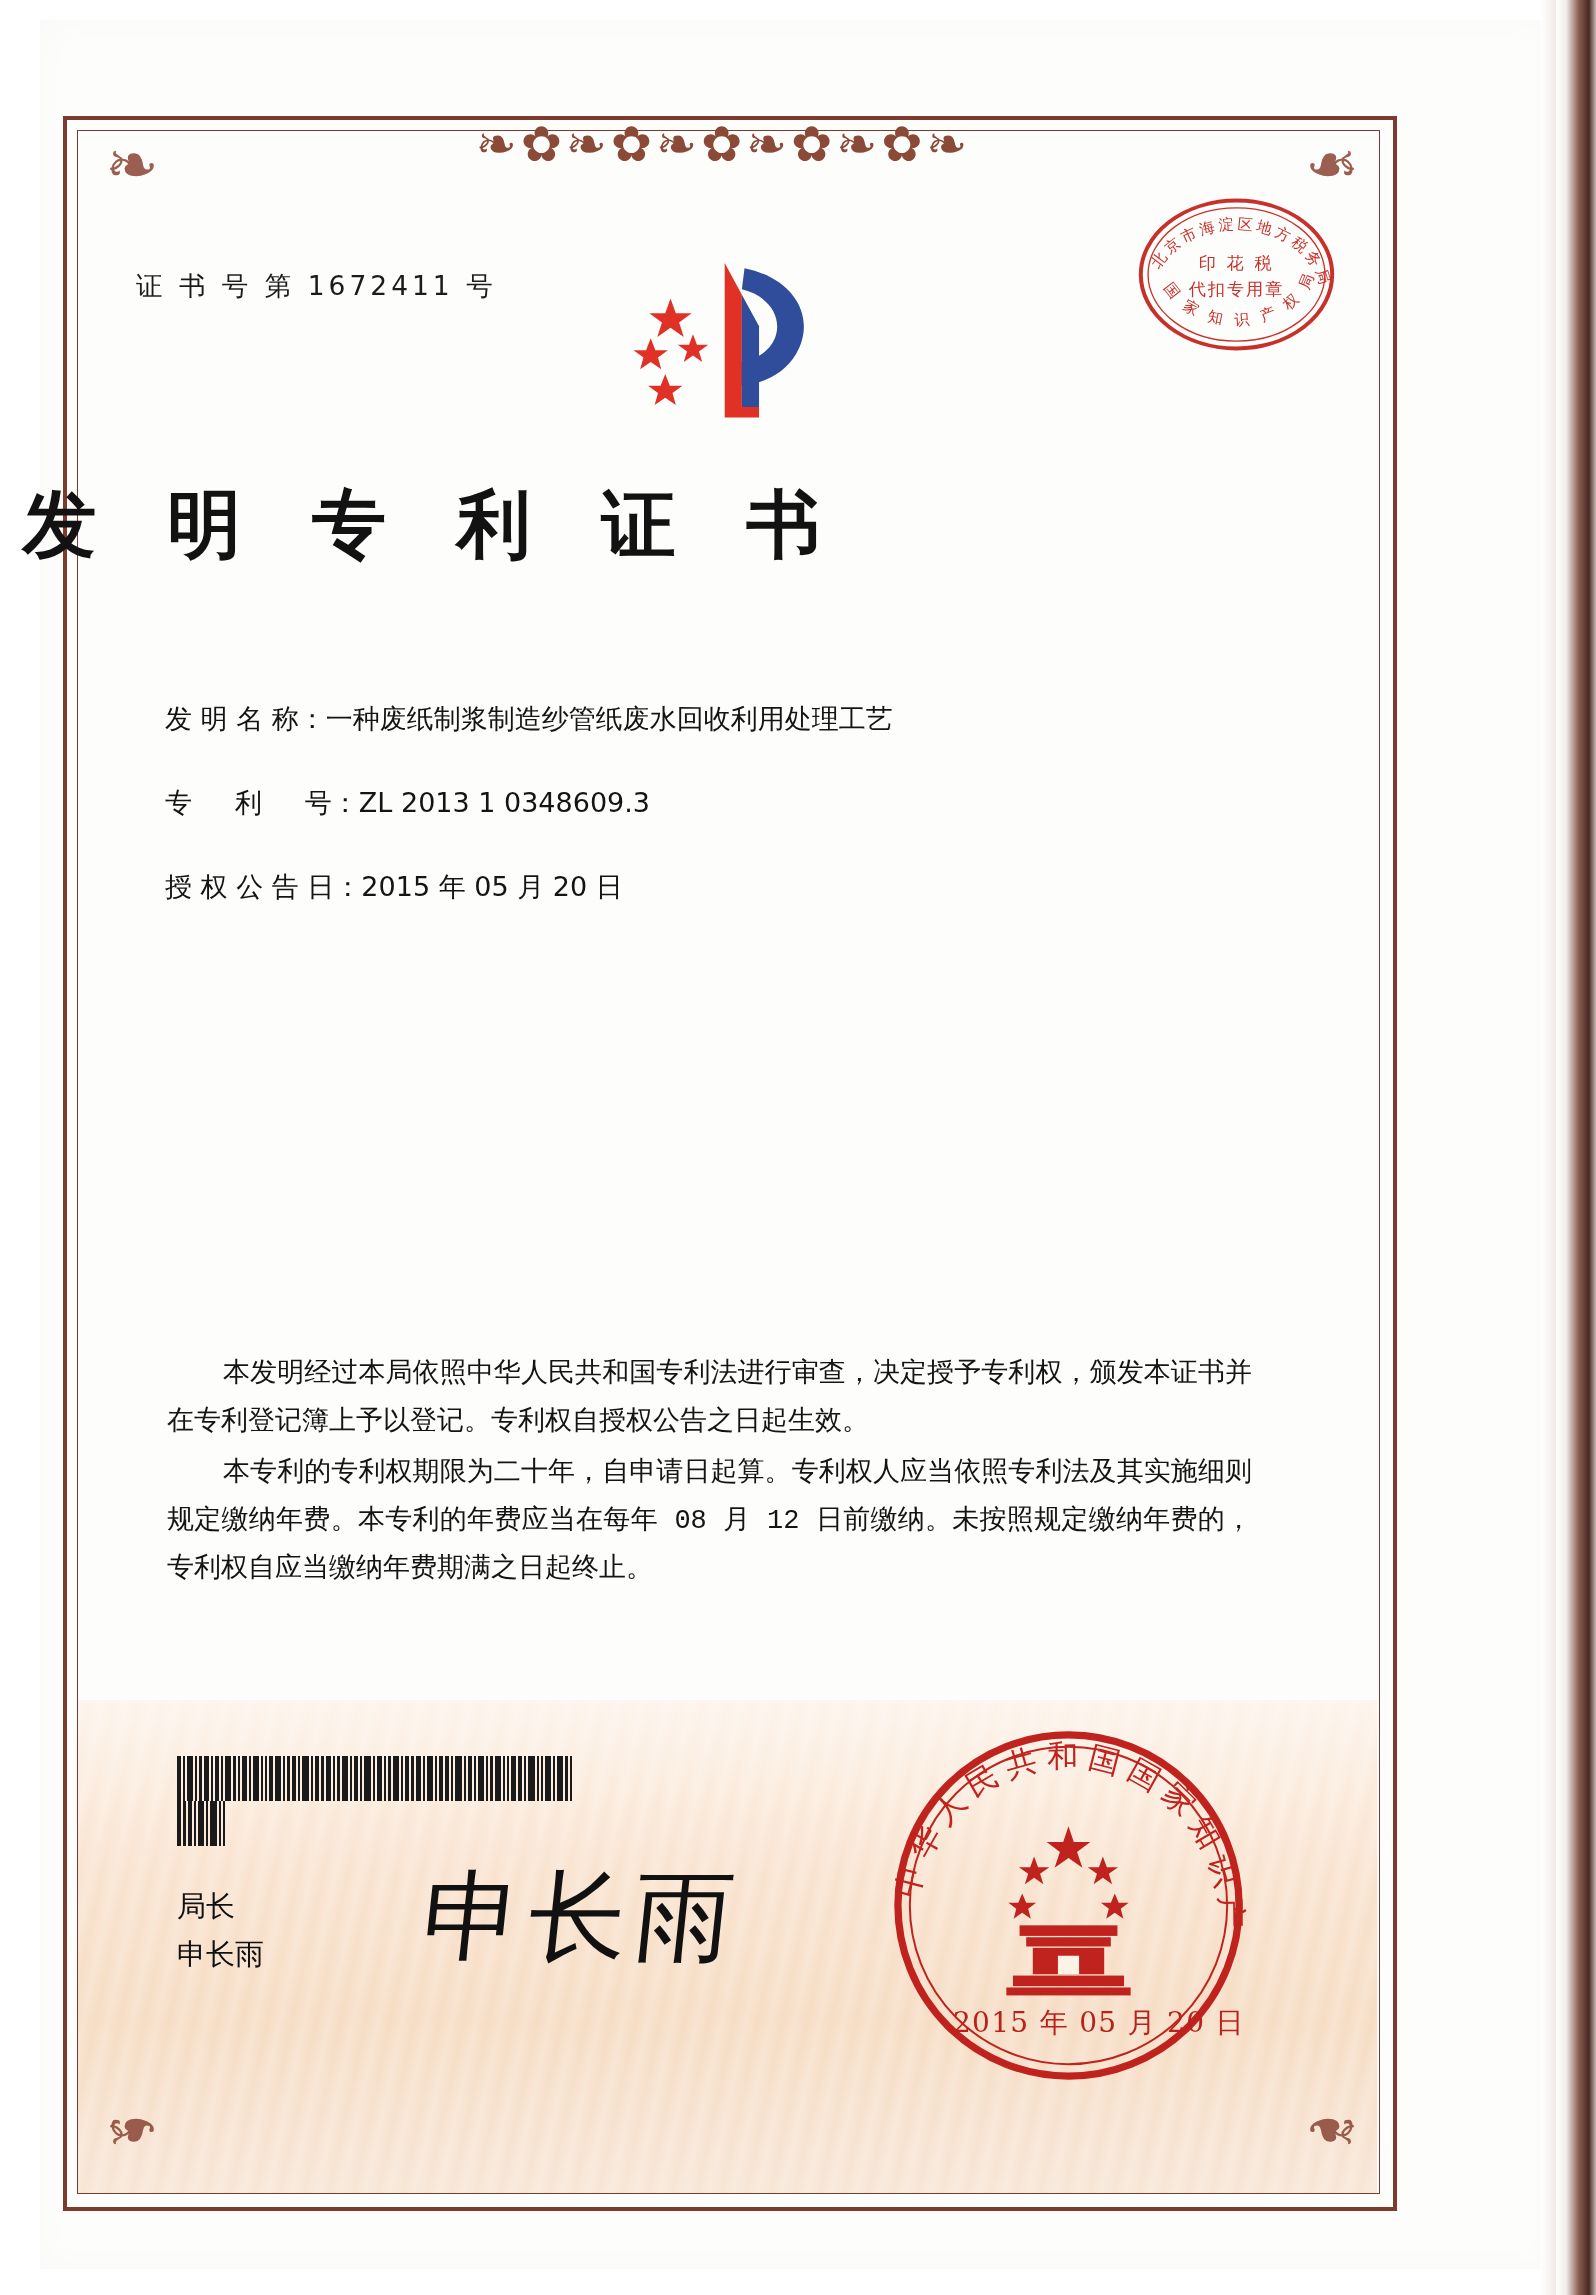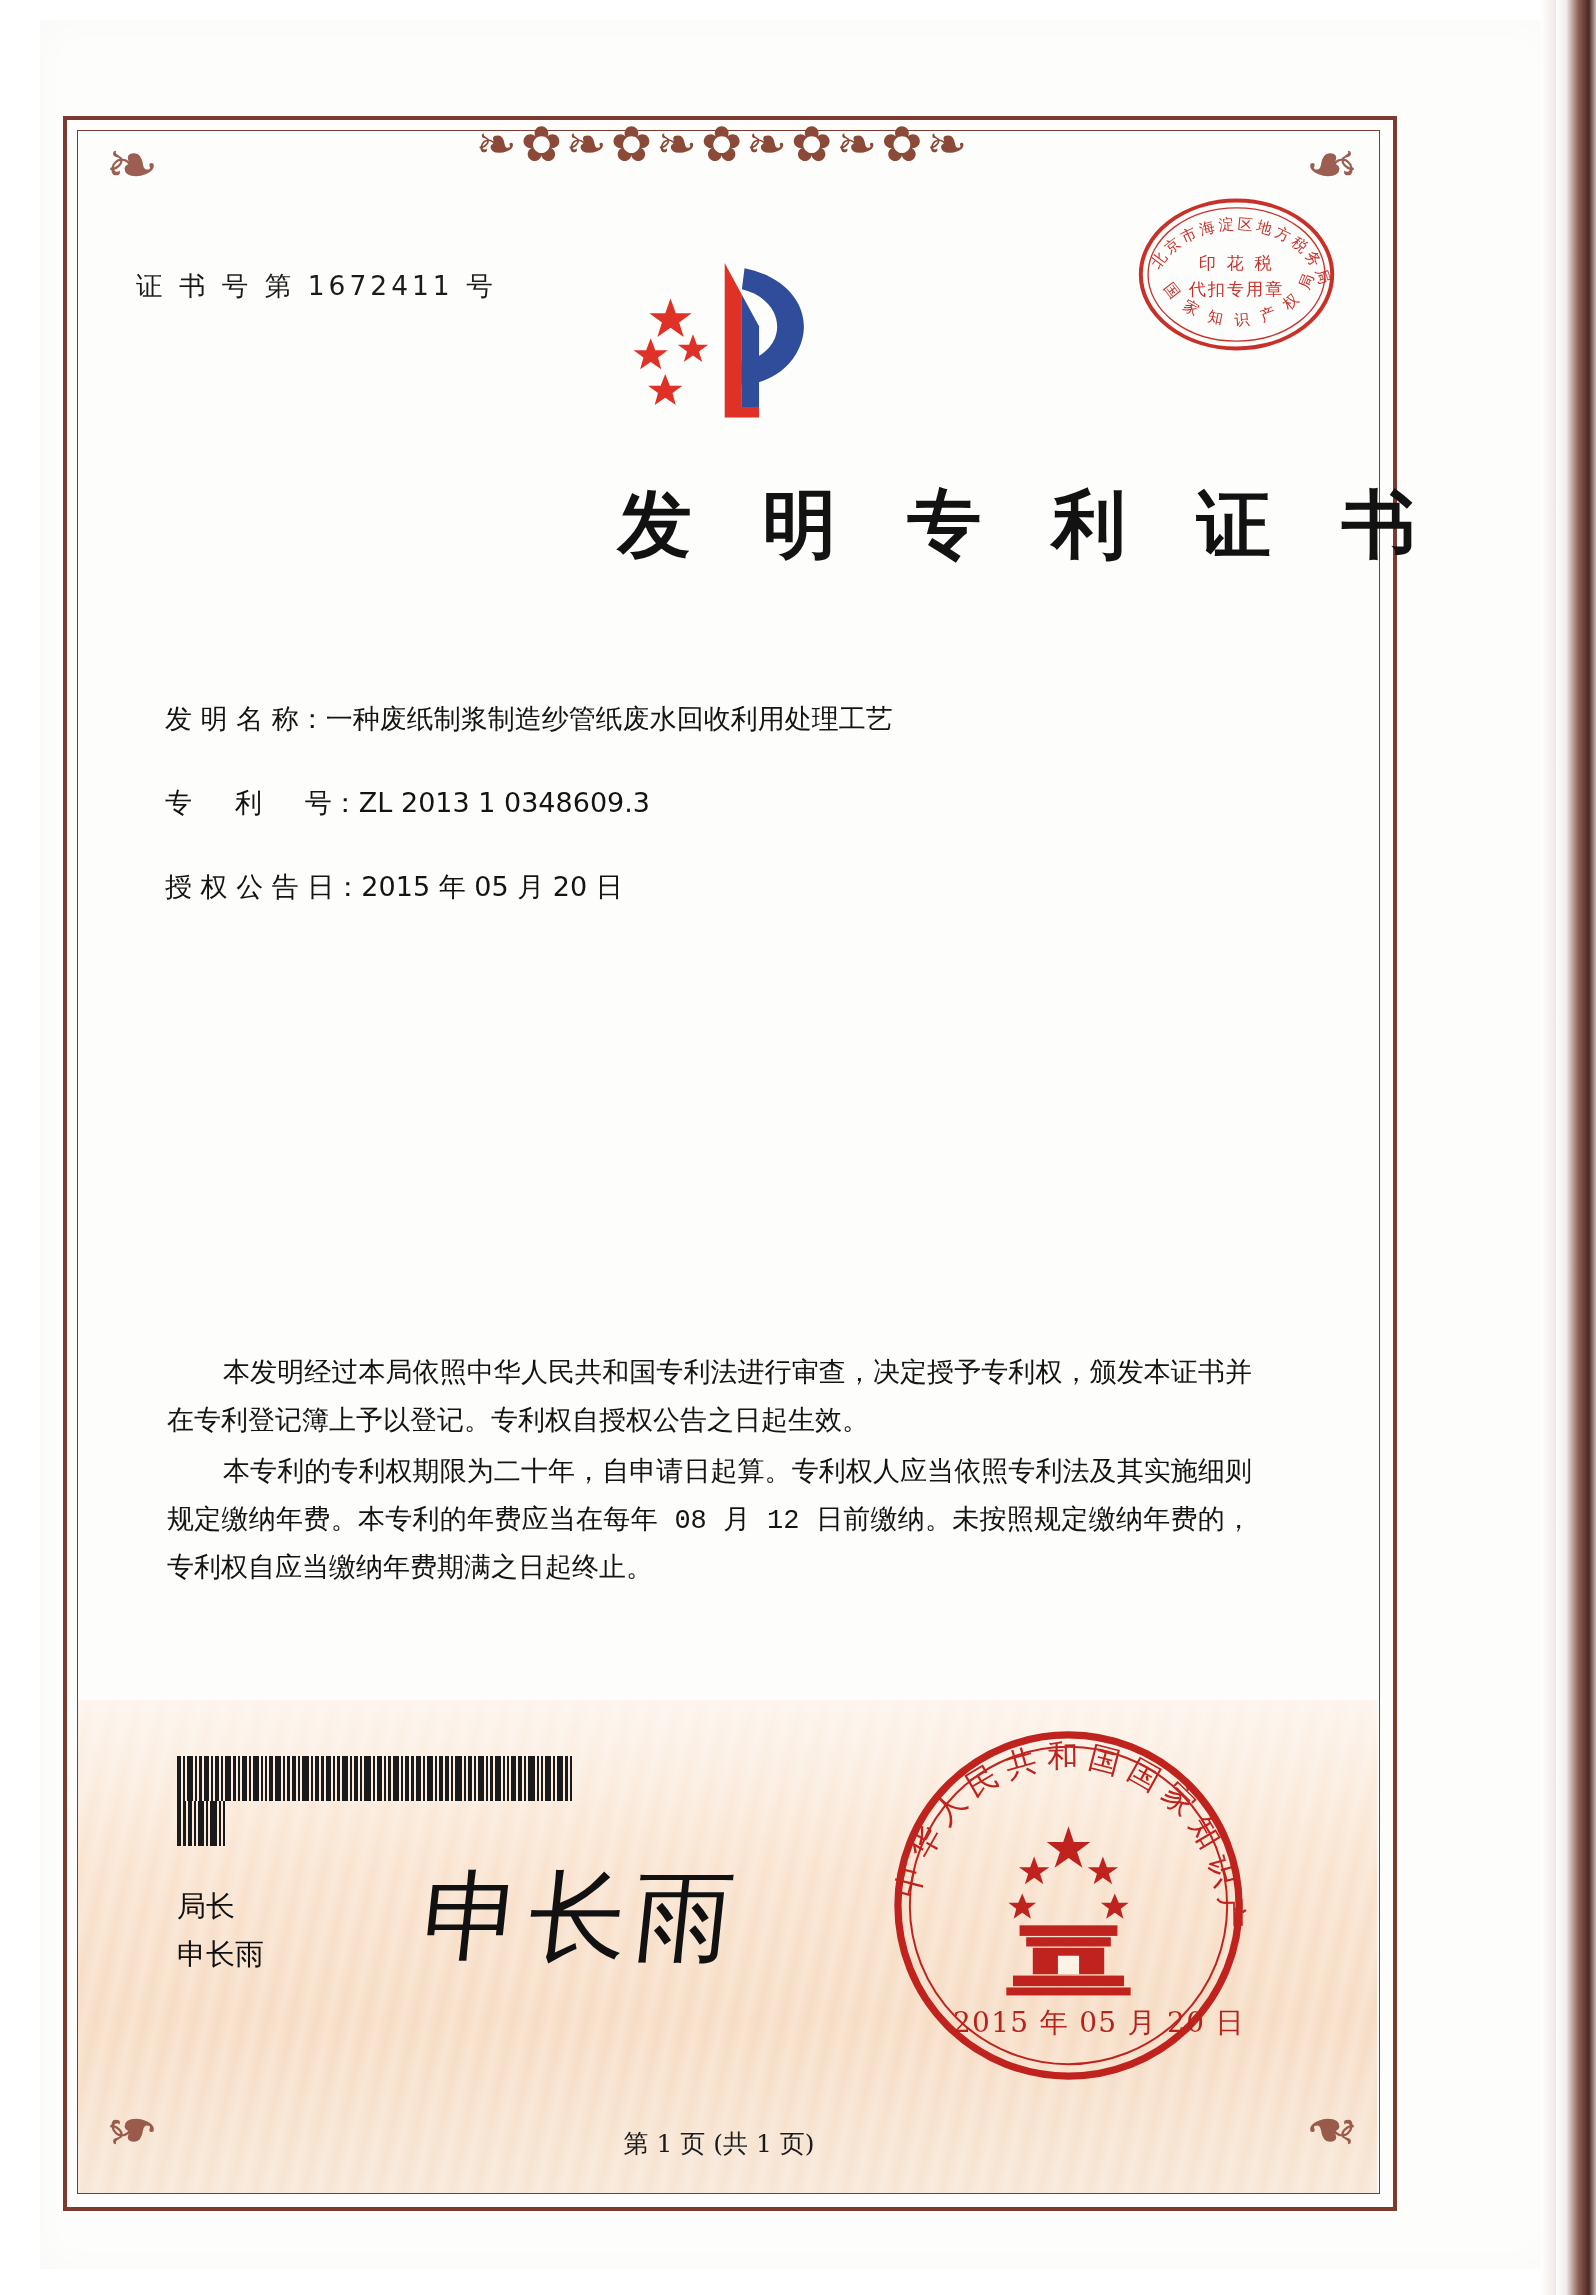--- a/index.html
+++ b/index.html
@@ -141,21 +141,21 @@
     width: 205px;
     height: 165px;
   }
 
   
   .main-title {
     position: absolute;
     left: 0;
     right: 159px;
     top: 476px;
-    text-align: right;
+    text-align: left;
     font-family: "DejaVu Serif", "Liberation Serif", serif;
     font-weight: bold;
     font-size: 74px;
     letter-spacing: 22.5px;
     color: #121212;
     text-indent: 22.5px;
   }
 
   
   .fields {
@@ -378,16 +378,15 @@
         <rect x="206" y="318" width="128" height="14"></rect>
         <rect x="216" y="334" width="108" height="40"></rect>
         <rect x="254" y="346" width="32" height="28" fill="#fdf2e6"></rect>
         <rect x="186" y="376" width="168" height="16"></rect>
         <rect x="176" y="394" width="188" height="12"></rect>
       </g>
     </svg>
   </div>
   <div class="seal-date">2015 年 05 月 20 日</div>
 
-  <div class="footer">第 1 页 (共 1 页)</div>
 
 </div>
 
 
 </body></html>

